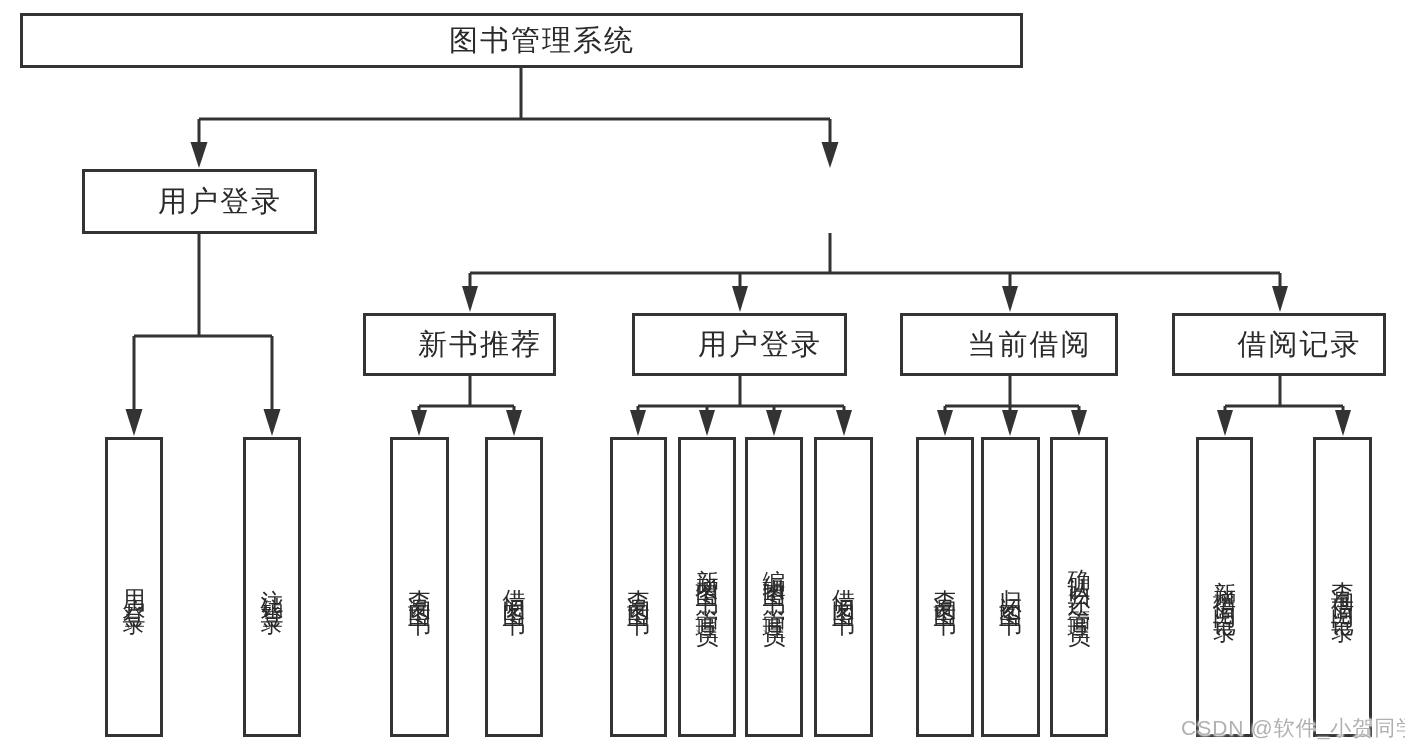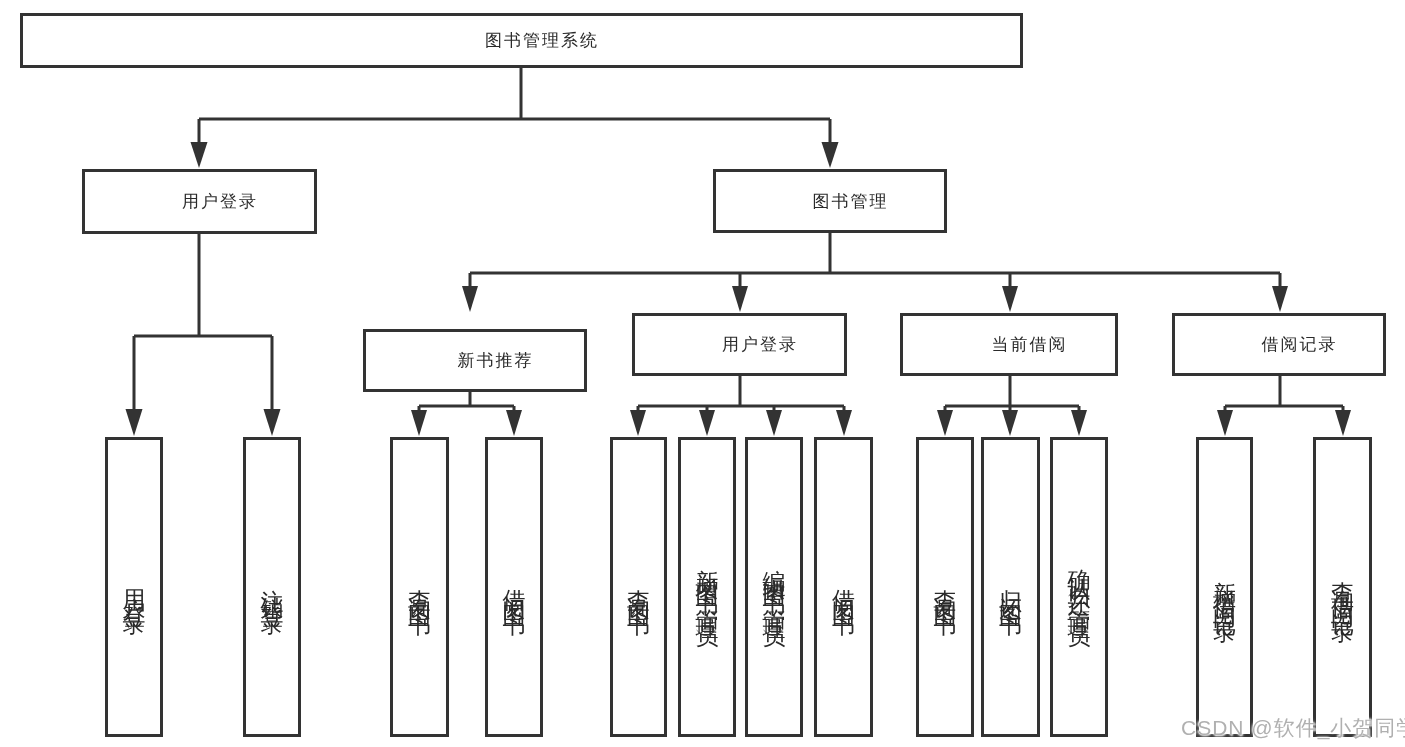--- a/index.html
+++ b/index.html
@@ -11,21 +11,21 @@
     overflow:hidden;
   }
   svg.wires{position:absolute;left:0;top:0;width:1405px;height:747px;}
   svg.wires path{stroke:var(--line,#333);stroke-width:3;fill:none;}
   svg.wires polygon{fill:var(--line,#333);}
   .box{
     position:absolute;background:#fff;border:3px solid var(--line,#333);
     box-sizing:border-box;display:flex;align-items:center;justify-content:center;
     text-align:center;
   }
-  .box.h{font-size:17px;letter-spacing:2px;white-space:nowrap;padding-left:41px;}
+  .box.h{font-size:29px;letter-spacing:2px;white-space:nowrap;padding-left:41px;}
   .box.v span{
     writing-mode:vertical-rl;text-orientation:mixed;
     font-size:23px;letter-spacing:8px;line-height:1;
   }
   .wm{
     position:absolute;left:1181px;top:714px;
     font-size:21px;letter-spacing:1px;white-space:nowrap;
     color:var(--watermark,#b0b0b0);
     text-shadow:0 0 2px #fff,0 0 4px #fff,1px 1px 2px #fff,-1px -1px 2px #fff;
   }
@@ -71,25 +71,22 @@
     <polygon points="1335,410 1351,410 1343,436"></polygon>
   </svg>
 
   <div class="box h" style="left:20px;top:13px;width:1003px;height:55px;">
     <span>图书管理系统</span>
   </div>
 
   <div class="box h" style="left:82px;top:169px;width:235px;height:65px;">
     <span>用户登录</span>
   </div>
-  <div class="box h" style="left:713px;top:169px;width:234px;height:64px;">
-    <span>图书管理</span>
-  </div>
 
-  <div class="box h" style="left:363px;top:313px;width:224px;height:63px;margin-top:16px;">
+  <div class="box h" style="left:363px;top:313px;width:193px;height:63px;">
     <span>新书推荐</span>
   </div>
   <div class="box h" style="left:632px;top:313px;width:215px;height:63px;">
     <span>用户登录</span>
   </div>
   <div class="box h" style="left:900px;top:313px;width:218px;height:63px;">
     <span>当前借阅</span>
   </div>
   <div class="box h" style="left:1172px;top:313px;width:214px;height:63px;">
     <span>借阅记录</span>

